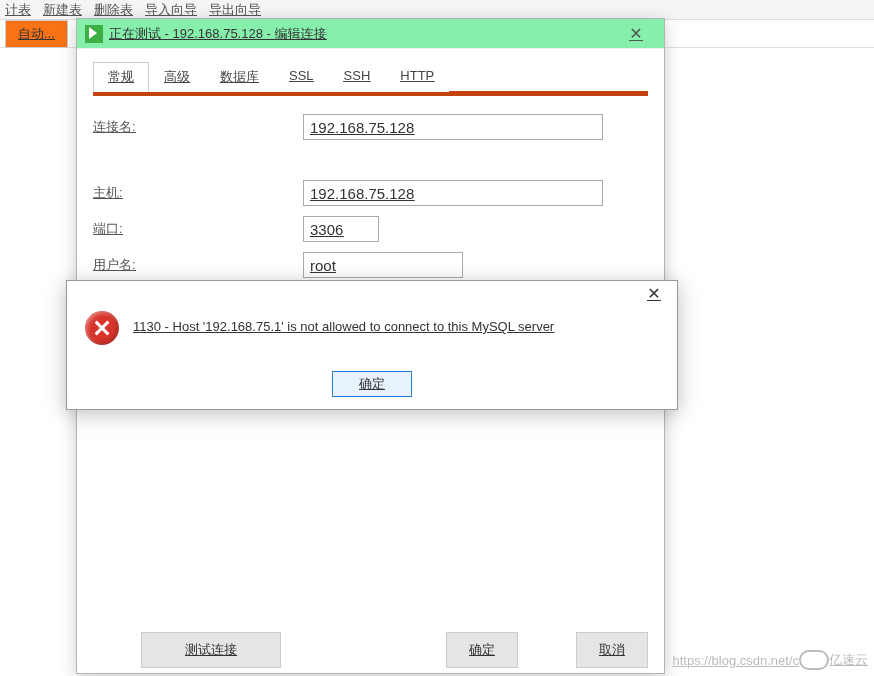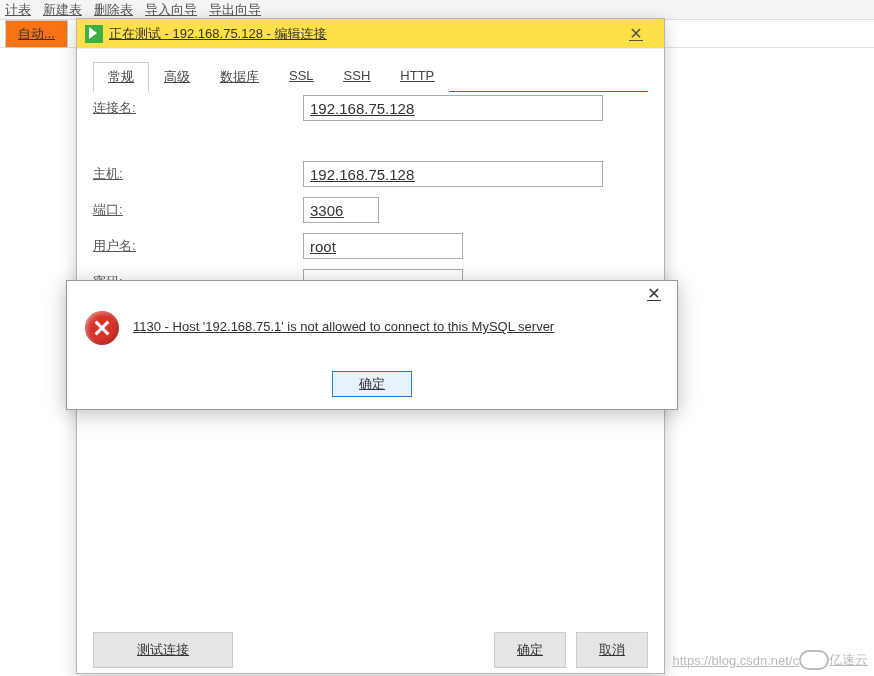--- a/index.html
+++ b/index.html
@@ -6,45 +6,45 @@
     body { width: 874px; height: 676px; background: #fff; position: relative; overflow: hidden; color: #333; }
 
     
     .bg-toolbar { position: absolute; top: 0; left: 0; right: 0; height: 20px; background: #f5f5f5; border-bottom: 1px solid #ddd; display: flex; align-items: center; gap: 12px; padding-left: 5px; color: #555; font-size: 13px; overflow: hidden; }
     .bg-toolbar span { white-space: nowrap; }
     .bg-tabs { position: absolute; top: 20px; left: 0; height: 28px; display: flex; align-items: center; padding-left: 5px; border-bottom: 1px solid #e0e0e0; right: 0; background:#fff;}
     .bg-tab { padding: 4px 12px; border: 1px solid #ccc; background: #f97316; font-size: 13px; }
 
     
     .dlg-edit { position: absolute; left: 76px; top: 18px; width: 589px; height: 656px; background: #fff; border: 1px solid #b5b5b5; box-shadow: 0 4px 16px rgba(0,0,0,0.2); display: flex; flex-direction: column; }
-    .dlg-edit-titlebar { height: 30px; display: flex; align-items: center; padding: 0 8px; background: #fde047; border-bottom: 1px solid #eee; }
+    .dlg-edit-titlebar { height: 30px; display: flex; align-items: center; padding: 0 8px; background: #86efac; border-bottom: 1px solid #eee; }
     .dlg-edit-icon { width: 18px; height: 18px; background: #3cb043; margin-right: 6px; position: relative; }
     .dlg-edit-icon::after { content: ""; position: absolute; left: 4px; top: 2px; width: 0; height: 0; border-left: 8px solid #fff; border-top: 6px solid transparent; border-bottom: 6px solid transparent; }
     .dlg-edit-title { flex: 1; color: #333; }
     .dlg-close { width: 40px; height: 28px; display: flex; align-items: center; justify-content: center; cursor: pointer; color: #555; font-size: 16px; }
 
     .dlg-body { flex: 1; padding: 12px 16px 10px 16px; display: flex; flex-direction: column; }
 
-    .tabs { display: flex; border-bottom: 1px solid #c2410c; margin-bottom: 3px; }
+    .tabs { display: flex; border-bottom: 5px solid #c2410c; margin-bottom: 18px; }
     .tab { padding: 5px 14px; border: 1px solid transparent; border-bottom: none; color: #444; cursor: pointer; position: relative; top: 1px; background:#fff;}
     .tab.active { border-color: #ccc; background: #fff; border-bottom: 1px solid #fff; font-weight: 500; }
 
     .form-row { display: flex; align-items: center; margin-bottom: 10px; }
     .form-row.gap { margin-bottom: 40px; }
     .form-label { width: 210px; color: #555; }
     .form-input { height: 26px; border: 1px solid #aaa; padding: 2px 6px; font-size: 15px; color: #333; background:#fff;}
     .form-input.wide { width: 300px; }
     .form-input.narrow { width: 76px; }
     .form-input.med { width: 160px; }
 
     .form-area { flex: 1; }
 
     .dlg-footer { height: 40px; display: flex; align-items: center; padding: 0 16px 6px 16px; gap: 10px; }
     .dlg-footer .spacer { flex: 1; }
-    .btn { height: 36px; padding: 0 22px; background: #e5e5e5; border: 1px solid #ccc; color: #333; cursor: pointer; font-size: 13px; }
+    .btn { height: 36px; padding: 0 22px; background: #e5e5e5; border: 1px solid #ccc; color: #333; cursor: pointer; font-size: 13px; margin-left: 48px; }
     .btn.test { min-width: 140px; }
 
     
     .dlg-msg { position: absolute; left: 66px; top: 280px; width: 612px; height: 130px; background: #fff; border: 1px solid #999; box-shadow: 0 4px 20px rgba(0,0,0,0.25); display: flex; flex-direction: column; }
     .dlg-msg-top { height: 24px; display: flex; justify-content: flex-end; align-items: center; padding-right: 6px; }
     .dlg-msg-close { width: 34px; height: 22px; display: flex; align-items: center; justify-content: center; cursor: pointer; color: #333; font-size: 16px; }
     .dlg-msg-body { flex: 1; display: flex; align-items: flex-start; padding: 6px 18px; gap: 14px; }
     .err-icon { width: 34px; height: 34px; border-radius: 50%; background: #d7352b; position: relative; flex-shrink: 0; box-shadow: inset -2px -2px 4px rgba(0,0,0,0.2), inset 2px 2px 4px rgba(255,255,255,0.4); }
     .err-icon::before, .err-icon::after { content: ""; position: absolute; left: 50%; top: 50%; width: 18px; height: 3px; background: #fff; transform-origin: center; }
     .err-icon::before { transform: translate(-50%,-50%) rotate(45deg); }

